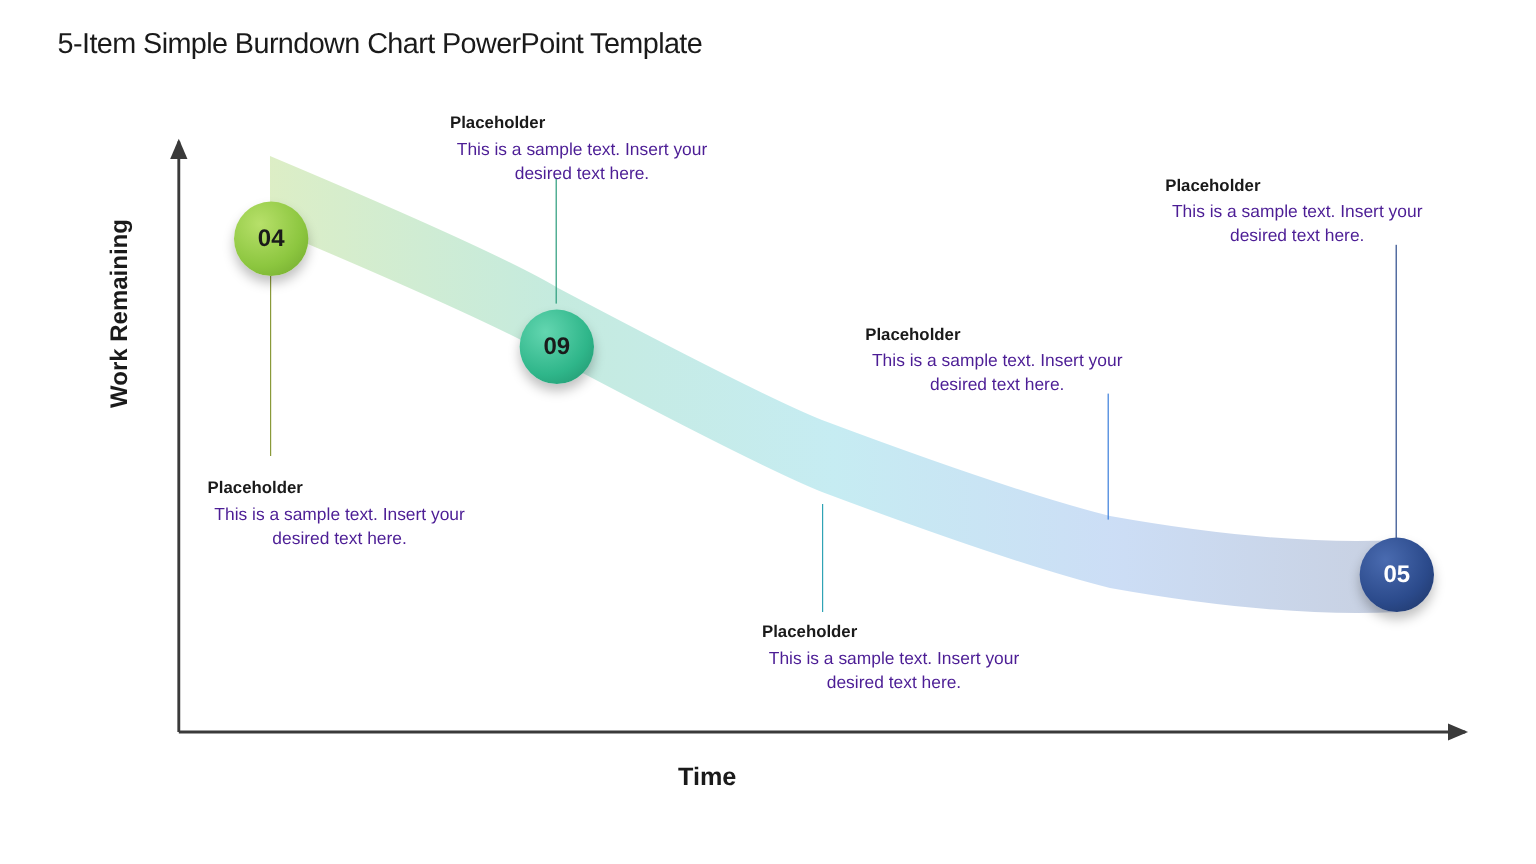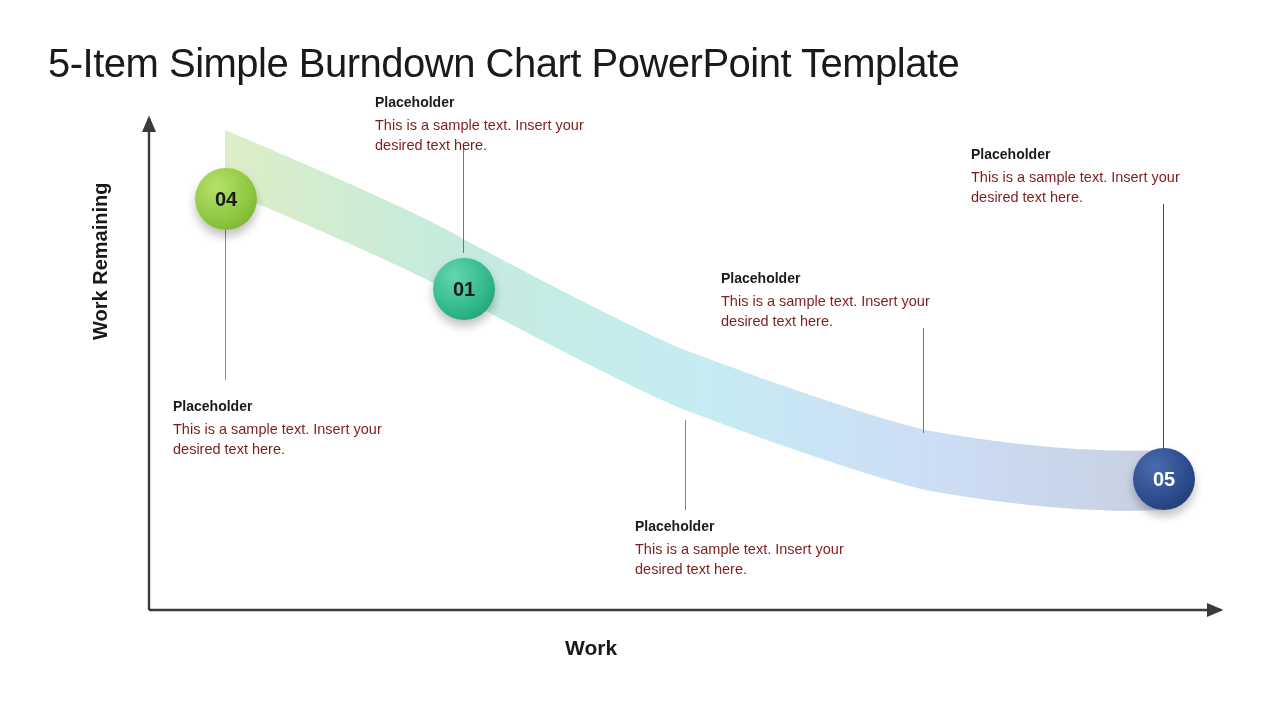--- a/index.html
+++ b/index.html
@@ -1,40 +1,40 @@
 <!DOCTYPE html>
 <html><head>
 <meta charset="utf-8">
 <style>
   * { box-sizing: border-box; margin: 0; padding: 0; }
   html, body { width: 1280px; height: 720px; font-family: "Segoe UI", Arial, sans-serif; background: #fff; color: #1a1a1a; overflow: hidden; }
   .slide { position: relative; width: 1280px; height: 720px; }
-  .title { position: absolute; left: 48px; top: 41px; font-size: 40px; font-weight: 400; letter-spacing: -0.5px; }
+  .title { position: absolute; left: 48px; top: 23px; font-size: 24px; font-weight: 400; letter-spacing: -0.5px; }
   .chart-area { position: absolute; left: 95px; top: 110px; width: 1130px; height: 540px; }
   .ylabel { position: absolute; left: -6px; top: 230px; transform: rotate(-90deg); transform-origin: left top; font-size: 20px; font-weight: 700; }
   .xlabel { position: absolute; left: 470px; top: 526px; font-size: 21px; font-weight: 700; }
   svg.axes { position: absolute; left: 30px; top: 0; }
   svg.curve { position: absolute; left: 30px; top: 0; }
   .marker { position: absolute; width: 62px; height: 62px; border-radius: 50%; display: flex; align-items: center; justify-content: center; font-weight: 700; font-size: 20px; box-shadow: 0 6px 10px rgba(0,0,0,0.25); }
   .callout { position: absolute; width: 220px; }
   .callout h4 { font-size: 14px; font-weight: 700; margin-bottom: 6px; }
-  .callout p { font-size: 14.5px; line-height: 1.35; color: #7f1d1d; }
+  .callout p { font-size: 14.5px; line-height: 1.35; color: #4c1d95; text-align: center; }
   .leader { position: absolute; width: 1px; }
 </style>
 </head>
 <body>
 
 <div class="slide">
 
   <h1 class="title">5-Item Simple Burndown Chart PowerPoint Template</h1>
 
   <div class="chart-area">
 
     <div class="ylabel">Work Remaining</div>
-    <div class="xlabel">Work</div>
+    <div class="xlabel">Time</div>
 
     <svg class="axes" width="1110" height="520">
       <defs>
         <marker id="arrow" markerWidth="10" markerHeight="10" refX="6" refY="3" orient="auto">
           <path d="M0,0 L7,3 L0,6 Z" fill="#3a3a3a"></path>
         </marker>
       </defs>
       <line x1="24" y1="500" x2="24" y2="8" stroke="#3a3a3a" stroke-width="2.4" marker-end="url(#arrow)"></line>
       <line x1="24" y1="500" x2="1096" y2="500" stroke="#3a3a3a" stroke-width="2.4" marker-end="url(#arrow)"></line>
     </svg>
@@ -67,21 +67,21 @@
     <div class="leader" style="left:130px; top:120px; height:150px; background:#8a9a3a;"></div>
     <div class="leader" style="left:368px; top:38px;  height:105px; background:#2a9c7a;"></div>
     <div class="leader" style="left:590px; top:310px; height:90px;  background:#2fa3b5;"></div>
     <div class="leader" style="left:828px; top:218px; height:105px; background:#3B7EDB;"></div>
     <div class="leader" style="left:1068px; top:94px; height:250px; background:#2B4A8B;"></div>
 
     <div class="marker" style="left:100px; top:58px; background:radial-gradient(circle at 35% 30%, #b7e06a, #8CC63F 60%, #6ea52c);">
       <span>04</span>
     </div>
     <div class="marker" style="left:338px; top:148px; background:radial-gradient(circle at 35% 30%, #63d6b0, #2FB68A 60%, #1f8f6a);">
-      <span>01</span>
+      <span>09</span>
     </div>
     <div class="marker" style="left:1038px; top:338px; background:radial-gradient(circle at 35% 30%, #4a6bb0, #2B4A8B 60%, #1d3361); color:#fff;">
       <span>05</span>
     </div>
 
     <div class="callout" style="left:78px; top:288px;">
       <h4>Placeholder</h4>
       <p>This is a sample text. Insert your desired text here.</p>
     </div>
     <div class="callout" style="left:280px; top:-16px;">

